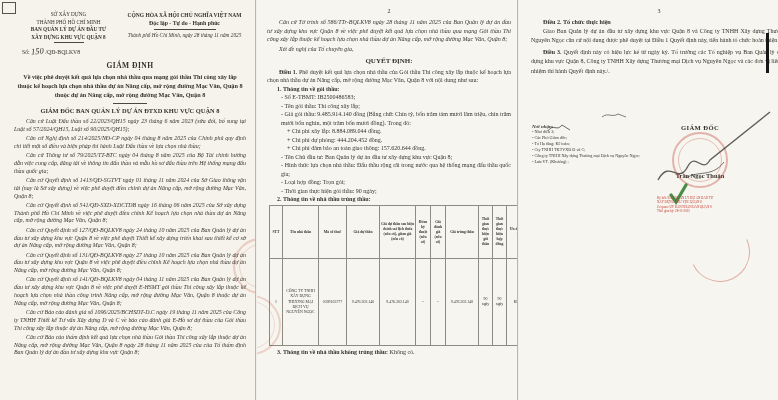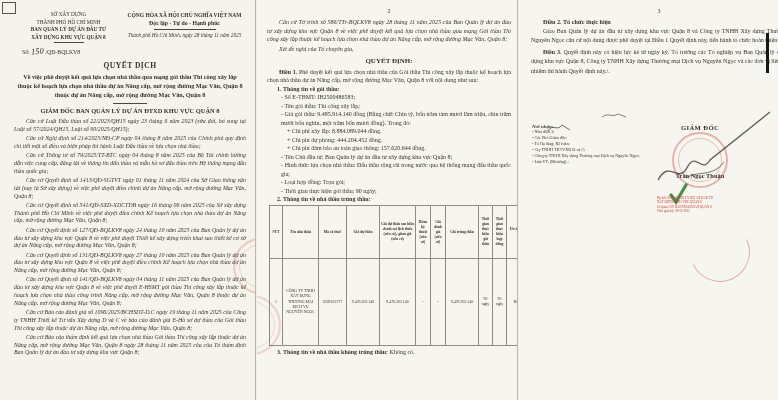--- a/index.html
+++ b/index.html
@@ -81,21 +81,21 @@
         <div class="i" style="font-size:5.3px">Thành phố Hồ Chí Minh, ngày 28 tháng 11 năm 2025</div>
       </div>
     </div>
 
     <div class="doc-no">
       <span>Số:</span>
       <span class="hand-number">150</span>
       <span>/QĐ-BQLKV8</span>
     </div>
 
-    <div class="doc-title">QUYẾT DỊCH</div>
+    <div class="doc-title">GIÁM ĐỊNH</div>
     <div class="doc-subject">Về việc phê duyệt kết quả lựa chọn nhà thầu qua mạng gói thầu Thi công xây lắp thuộc kế hoạch lựa chọn nhà thầu dự án Nâng cấp, mở rộng đường Mạc Vân, Quận 8 thuộc dự án Nâng cấp, mở rộng đường Mạc Vân, Quận 8</div>
     <div class="rule-mid"></div>
     <div class="issuer">GIÁM ĐỐC BAN QUẢN LÝ DỰ ÁN ĐTXD KHU VỰC QUẬN 8</div>
 
     <div>
       <p class="recital just">Căn cứ Luật Đấu thầu số 22/2023/QH15 ngày 23 tháng 6 năm 2023 (sửa đổi, bổ sung tại Luật số 57/2024/QH15, Luật số 90/2025/QH15);</p>
       <p class="recital just">Căn cứ Nghị định số 214/2025/NĐ-CP ngày 04 tháng 8 năm 2025 của Chính phủ quy định chi tiết một số điều và biện pháp thi hành Luật Đấu thầu về lựa chọn nhà thầu;</p>
       <p class="recital just">Căn cứ Thông tư số 79/2025/TT-BTC ngày 04 tháng 8 năm 2025 của Bộ Tài chính hướng dẫn việc cung cấp, đăng tải về thông tin đấu thầu và mẫu hồ sơ đấu thầu trên Hệ thống mạng đấu thầu quốc gia;</p>
       <p class="recital just">Căn cứ Quyết định số 1413/QĐ-SGTVT ngày 01 tháng 11 năm 2024 của Sở Giao thông vận tải (nay là Sở xây dựng) về việc phê duyệt điều chỉnh dự án Nâng cấp, mở rộng đường Mạc Vân, Quận 8;</p>
       <p class="recital just">Căn cứ Quyết định số 541/QĐ-SXD-XDCTDB ngày 16 tháng 06 năm 2025 của Sở xây dựng Thành phố Hồ Chí Minh về việc phê duyệt điều chỉnh Kế hoạch lựa chọn nhà thầu dự án Nâng cấp, mở rộng đường Mạc Vân, Quận 8;</p>

